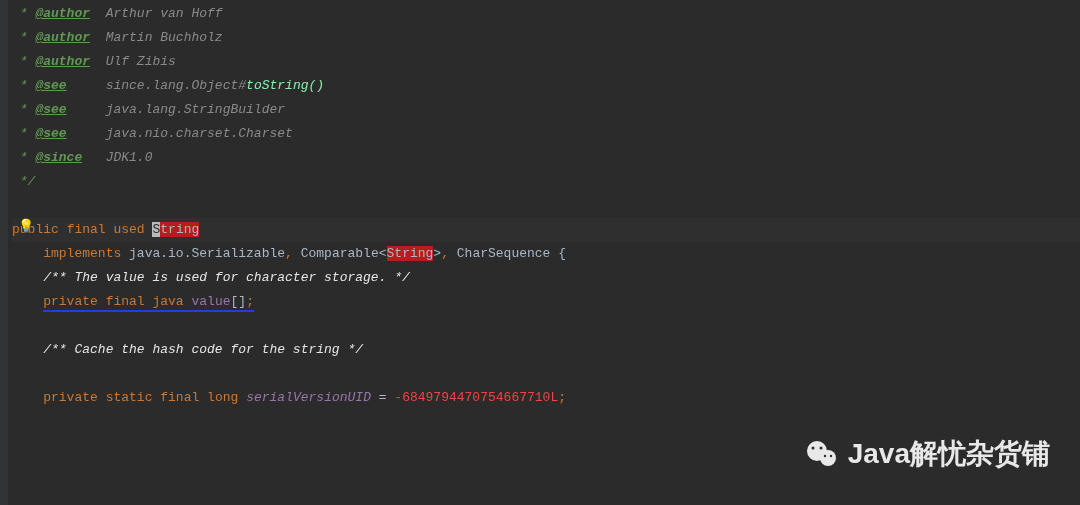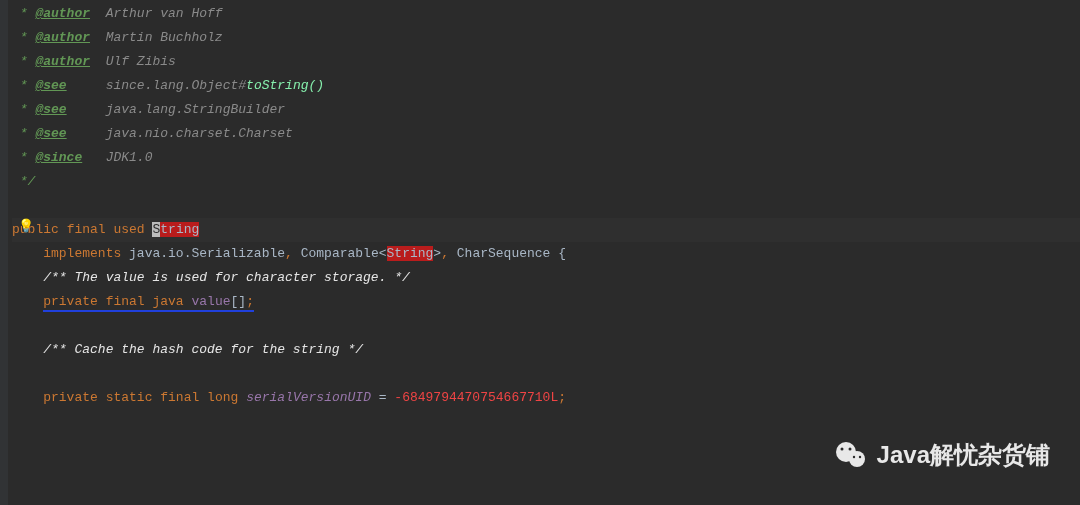--- a/index.html
+++ b/index.html
@@ -57,21 +57,21 @@
   border-bottom: 2px solid #2040dd;
   padding-bottom: 1px;
 }
 .watermark {
   position: absolute;
   right: 30px;
   bottom: 32px;
   display: flex;
   align-items: center;
   color: #e8e8e8;
-  font-size: 24px;
+  font-size: 28px;
   font-weight: bold;
   font-style: normal;
   font-family: 'Microsoft YaHei', sans-serif;
 }
 .watermark-icon {
   width: 36px;
   height: 36px;
   margin-right: 8px;
   position: relative;
 }

